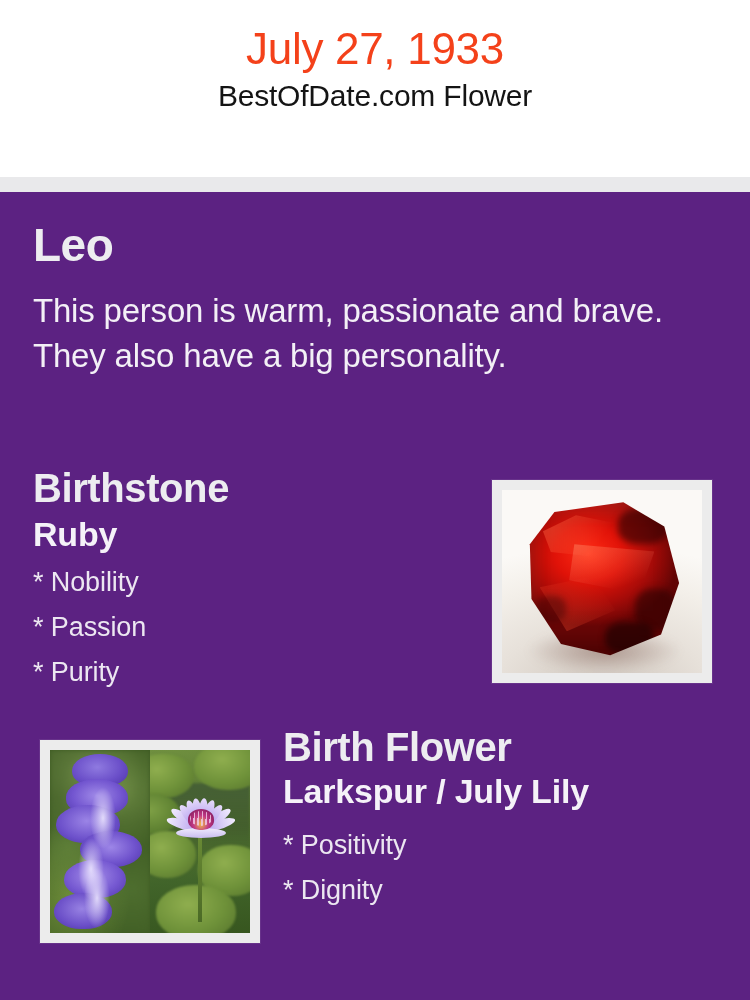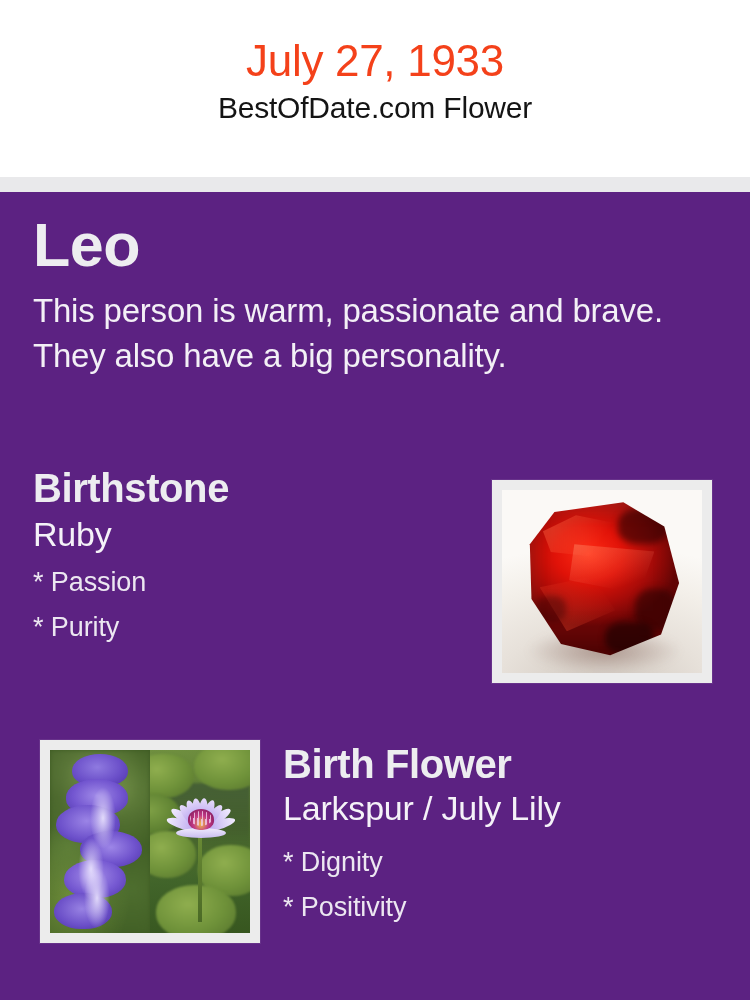--- a/index.html
+++ b/index.html
@@ -24,21 +24,21 @@
   }
 
   
   .header {
     position: absolute;
     left: 0; top: 0;
     width: 750px;
     height: 177px;
     background: #ffffff;
     text-align: center;
-    padding-top: 34px;
+    padding-top: 22px;
   }
 
   .header-date {
     font-size: 44px;
     font-weight: 400;
     color: #f4411a;
     letter-spacing: -0.3px;
     line-height: 54px;
   }
 
@@ -71,21 +71,21 @@
     position: absolute;
     left: 0; top: 192px;
     width: 750px;
     height: 808px;
     background: #5c2282;
   }
 
   .sign-name {
     position: absolute;
     left: 33px; top: 27px;
-    font-size: 61px;
+    font-size: 46px;
     font-weight: bold;
     color: #ededf0;
     letter-spacing: -0.5px;
     line-height: 52px;
   }
 
   .sign-desc {
     position: absolute;
     left: 33px; top: 96px;
     width: 660px;
@@ -106,21 +106,21 @@
   .block-heading {
     font-size: 40px;
     font-weight: bold;
     color: #ededf0;
     line-height: 48px;
     letter-spacing: -0.4px;
   }
 
   .block-value {
     font-size: 34px;
-    font-weight: 400;
+    font-weight: 700;
     color: #f5f2f8;
     line-height: 44px;
     letter-spacing: -0.2px;
   }
 
   .trait-list { list-style: none; margin-top: 4px; }
 
   .trait-item {
     font-size: 27px;
     font-weight: 400;
@@ -293,21 +293,21 @@
   .lily-base {
     position: absolute; left: 12%; bottom: 6%; width: 76%; height: 16%;
     background: linear-gradient(180deg, #efeafc, #c9bcf0);
     border-radius: 50%;
     filter: blur(0.6px);
   }
 
   
   .flower-block {
     position: absolute;
-    left: 283px; top: 548px;
+    left: 283px; top: 531px;
     width: 440px;
   }
   .flower-block .block-heading { text-align: left; }
   .flower-block .block-value { margin-top: -2px; }
   .flower-block .trait-list { margin-top: 10px; }
   .flower-block .trait-item { line-height: 45px; }
 </style>
 </head>
 <body>
 
@@ -321,20 +321,21 @@
 
   <div class="body-wrap">
 
     <div class="sign-name">Leo</div>
     <div class="sign-desc">This person is warm, passionate and brave. They also have a big personality.</div>
 
     <div class="stone-block">
       <div class="block-heading">Birthstone</div>
       <div class="block-value">Ruby</div>
       <ul class="trait-list">
+        <li class="trait-item">* Nobility</li>
         <li class="trait-item">* Passion</li>
         <li class="trait-item">* Purity</li>
       </ul>
     </div>
 
     <div class="photo-frame" id="stone-frame">
       <div class="photo-inner">
         <div class="ruby-scene">
           <div class="ruby-shadow"></div>
           <div class="ruby-body">
@@ -392,19 +393,19 @@
           </div>
         </div>
 
       </div>
     </div>
 
     <div class="flower-block">
       <div class="block-heading">Birth Flower</div>
       <div class="block-value">Larkspur / July Lily</div>
       <ul class="trait-list">
+        <li class="trait-item">* Positivity</li>
         <li class="trait-item">* Dignity</li>
-        <li class="trait-item">* Positivity</li>
       </ul>
     </div>
 
   </div>
 </div>
 
 </body></html>

